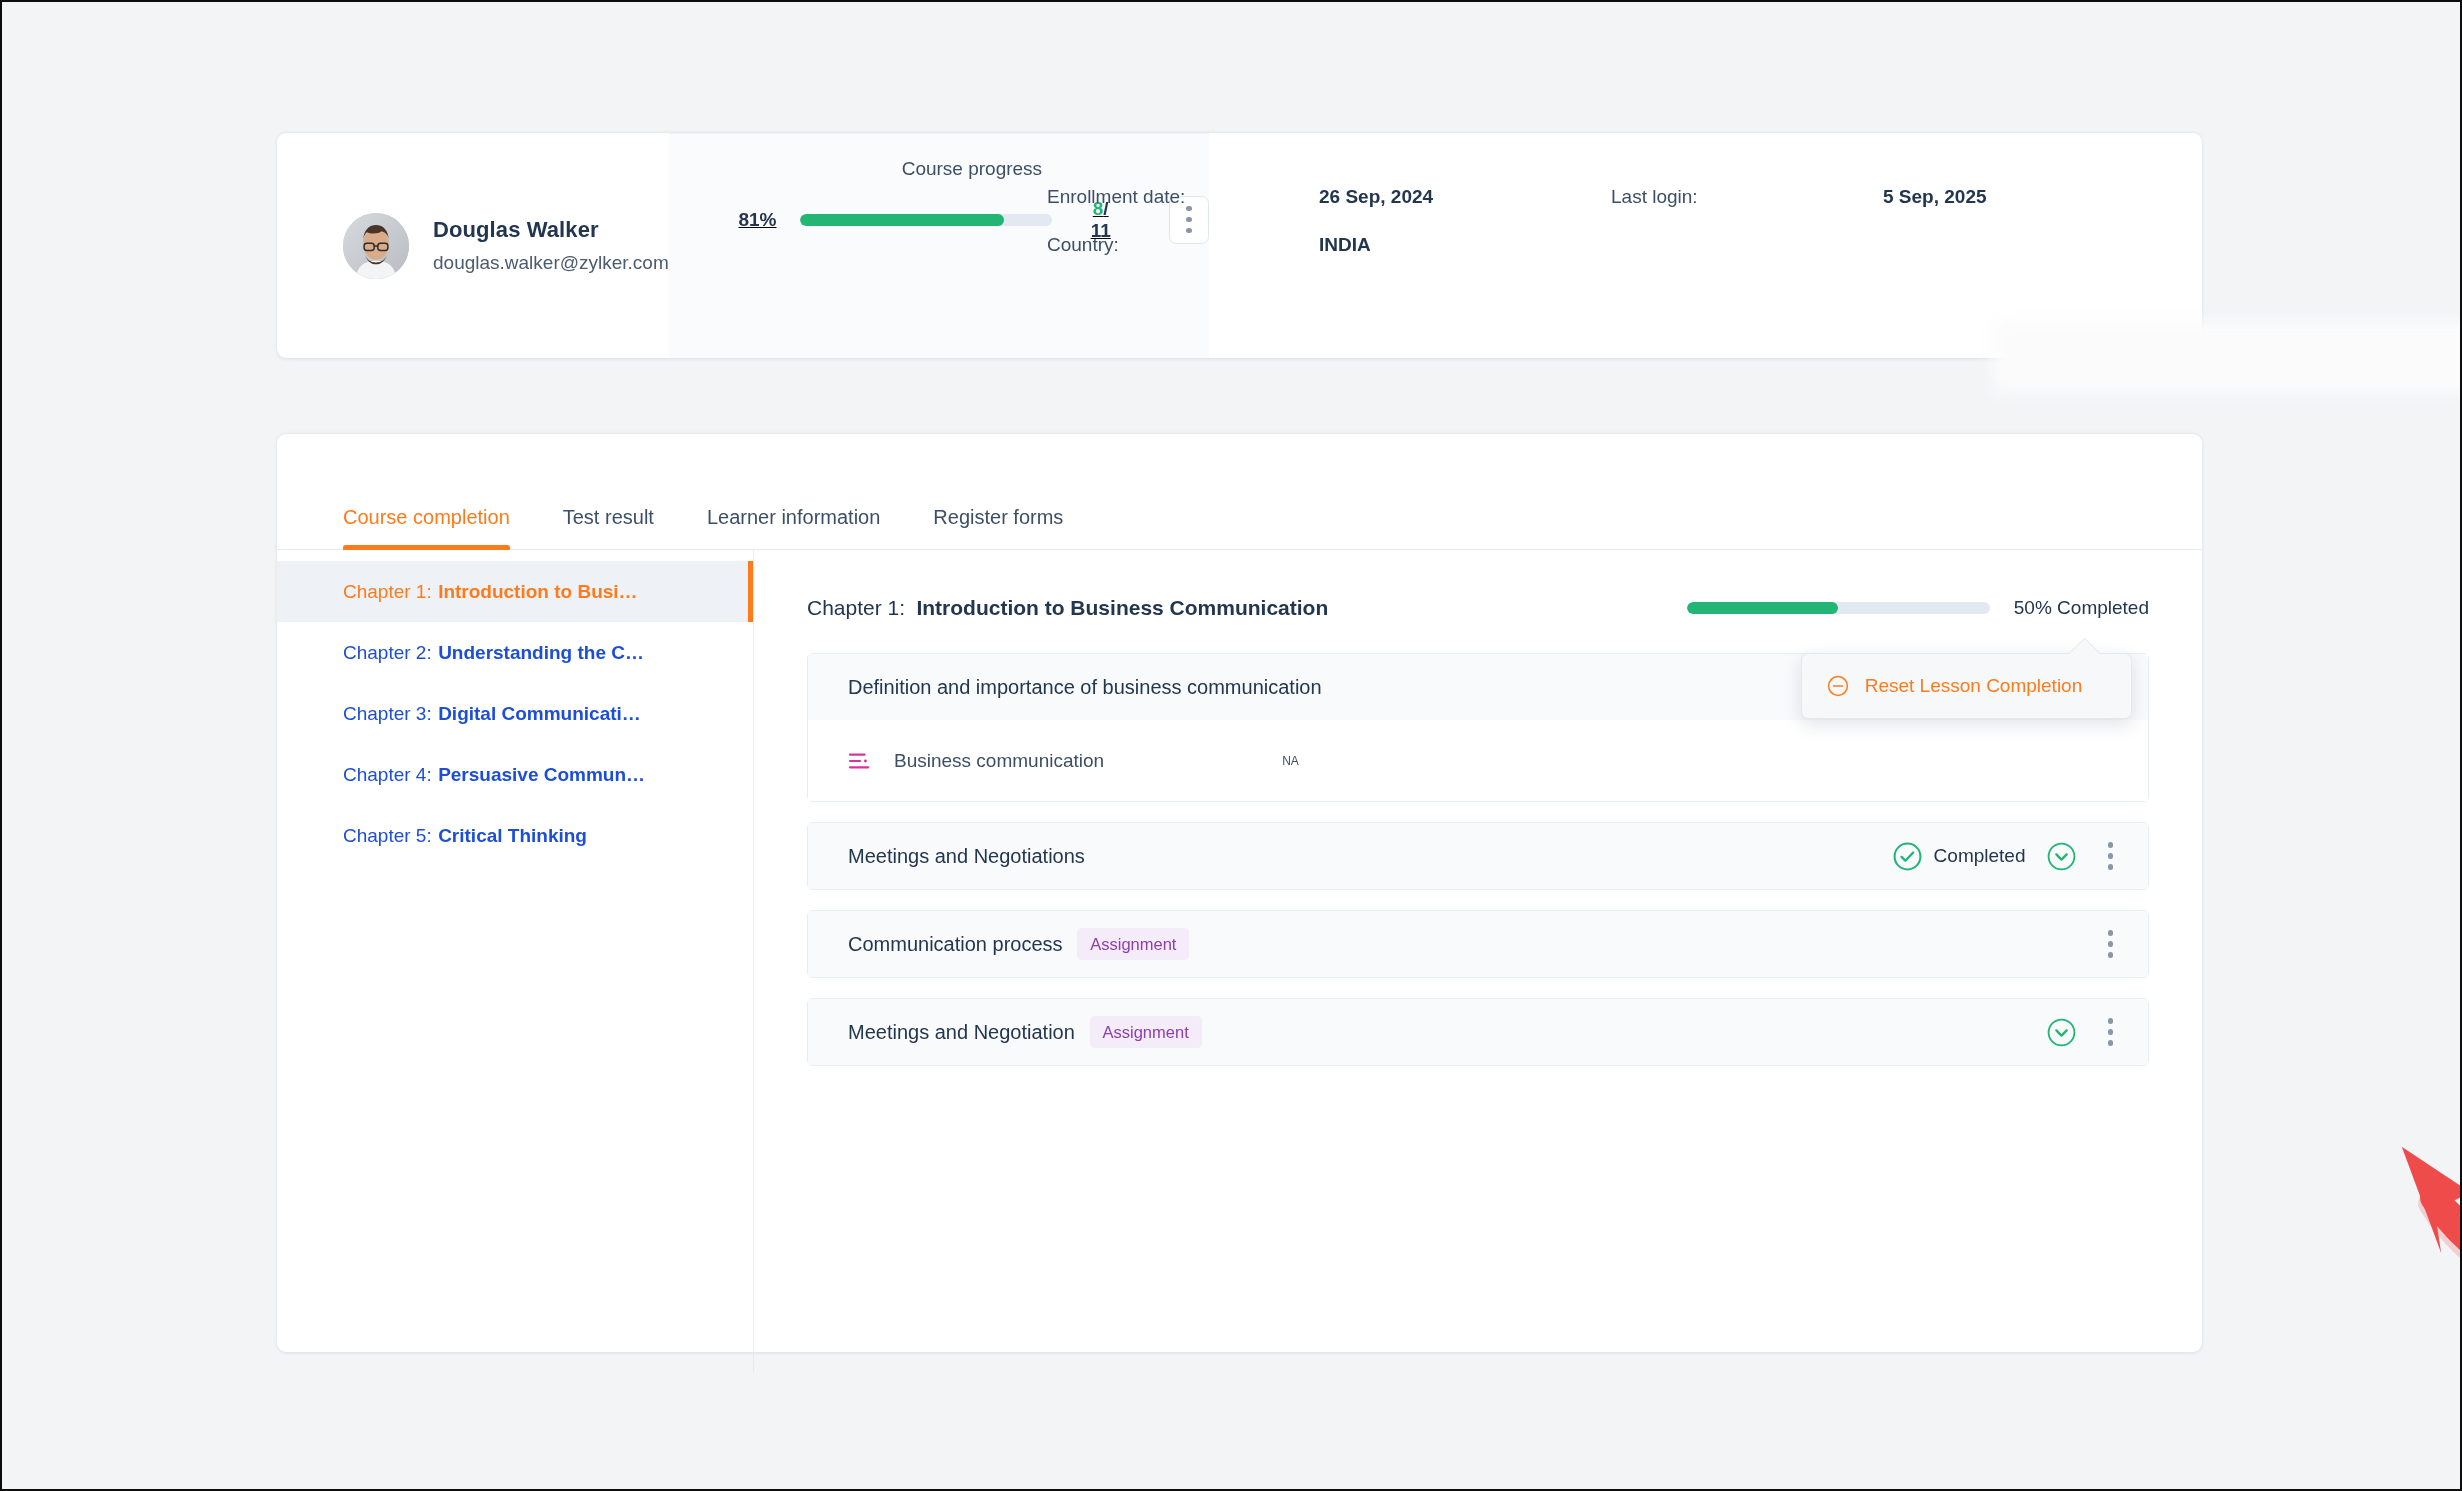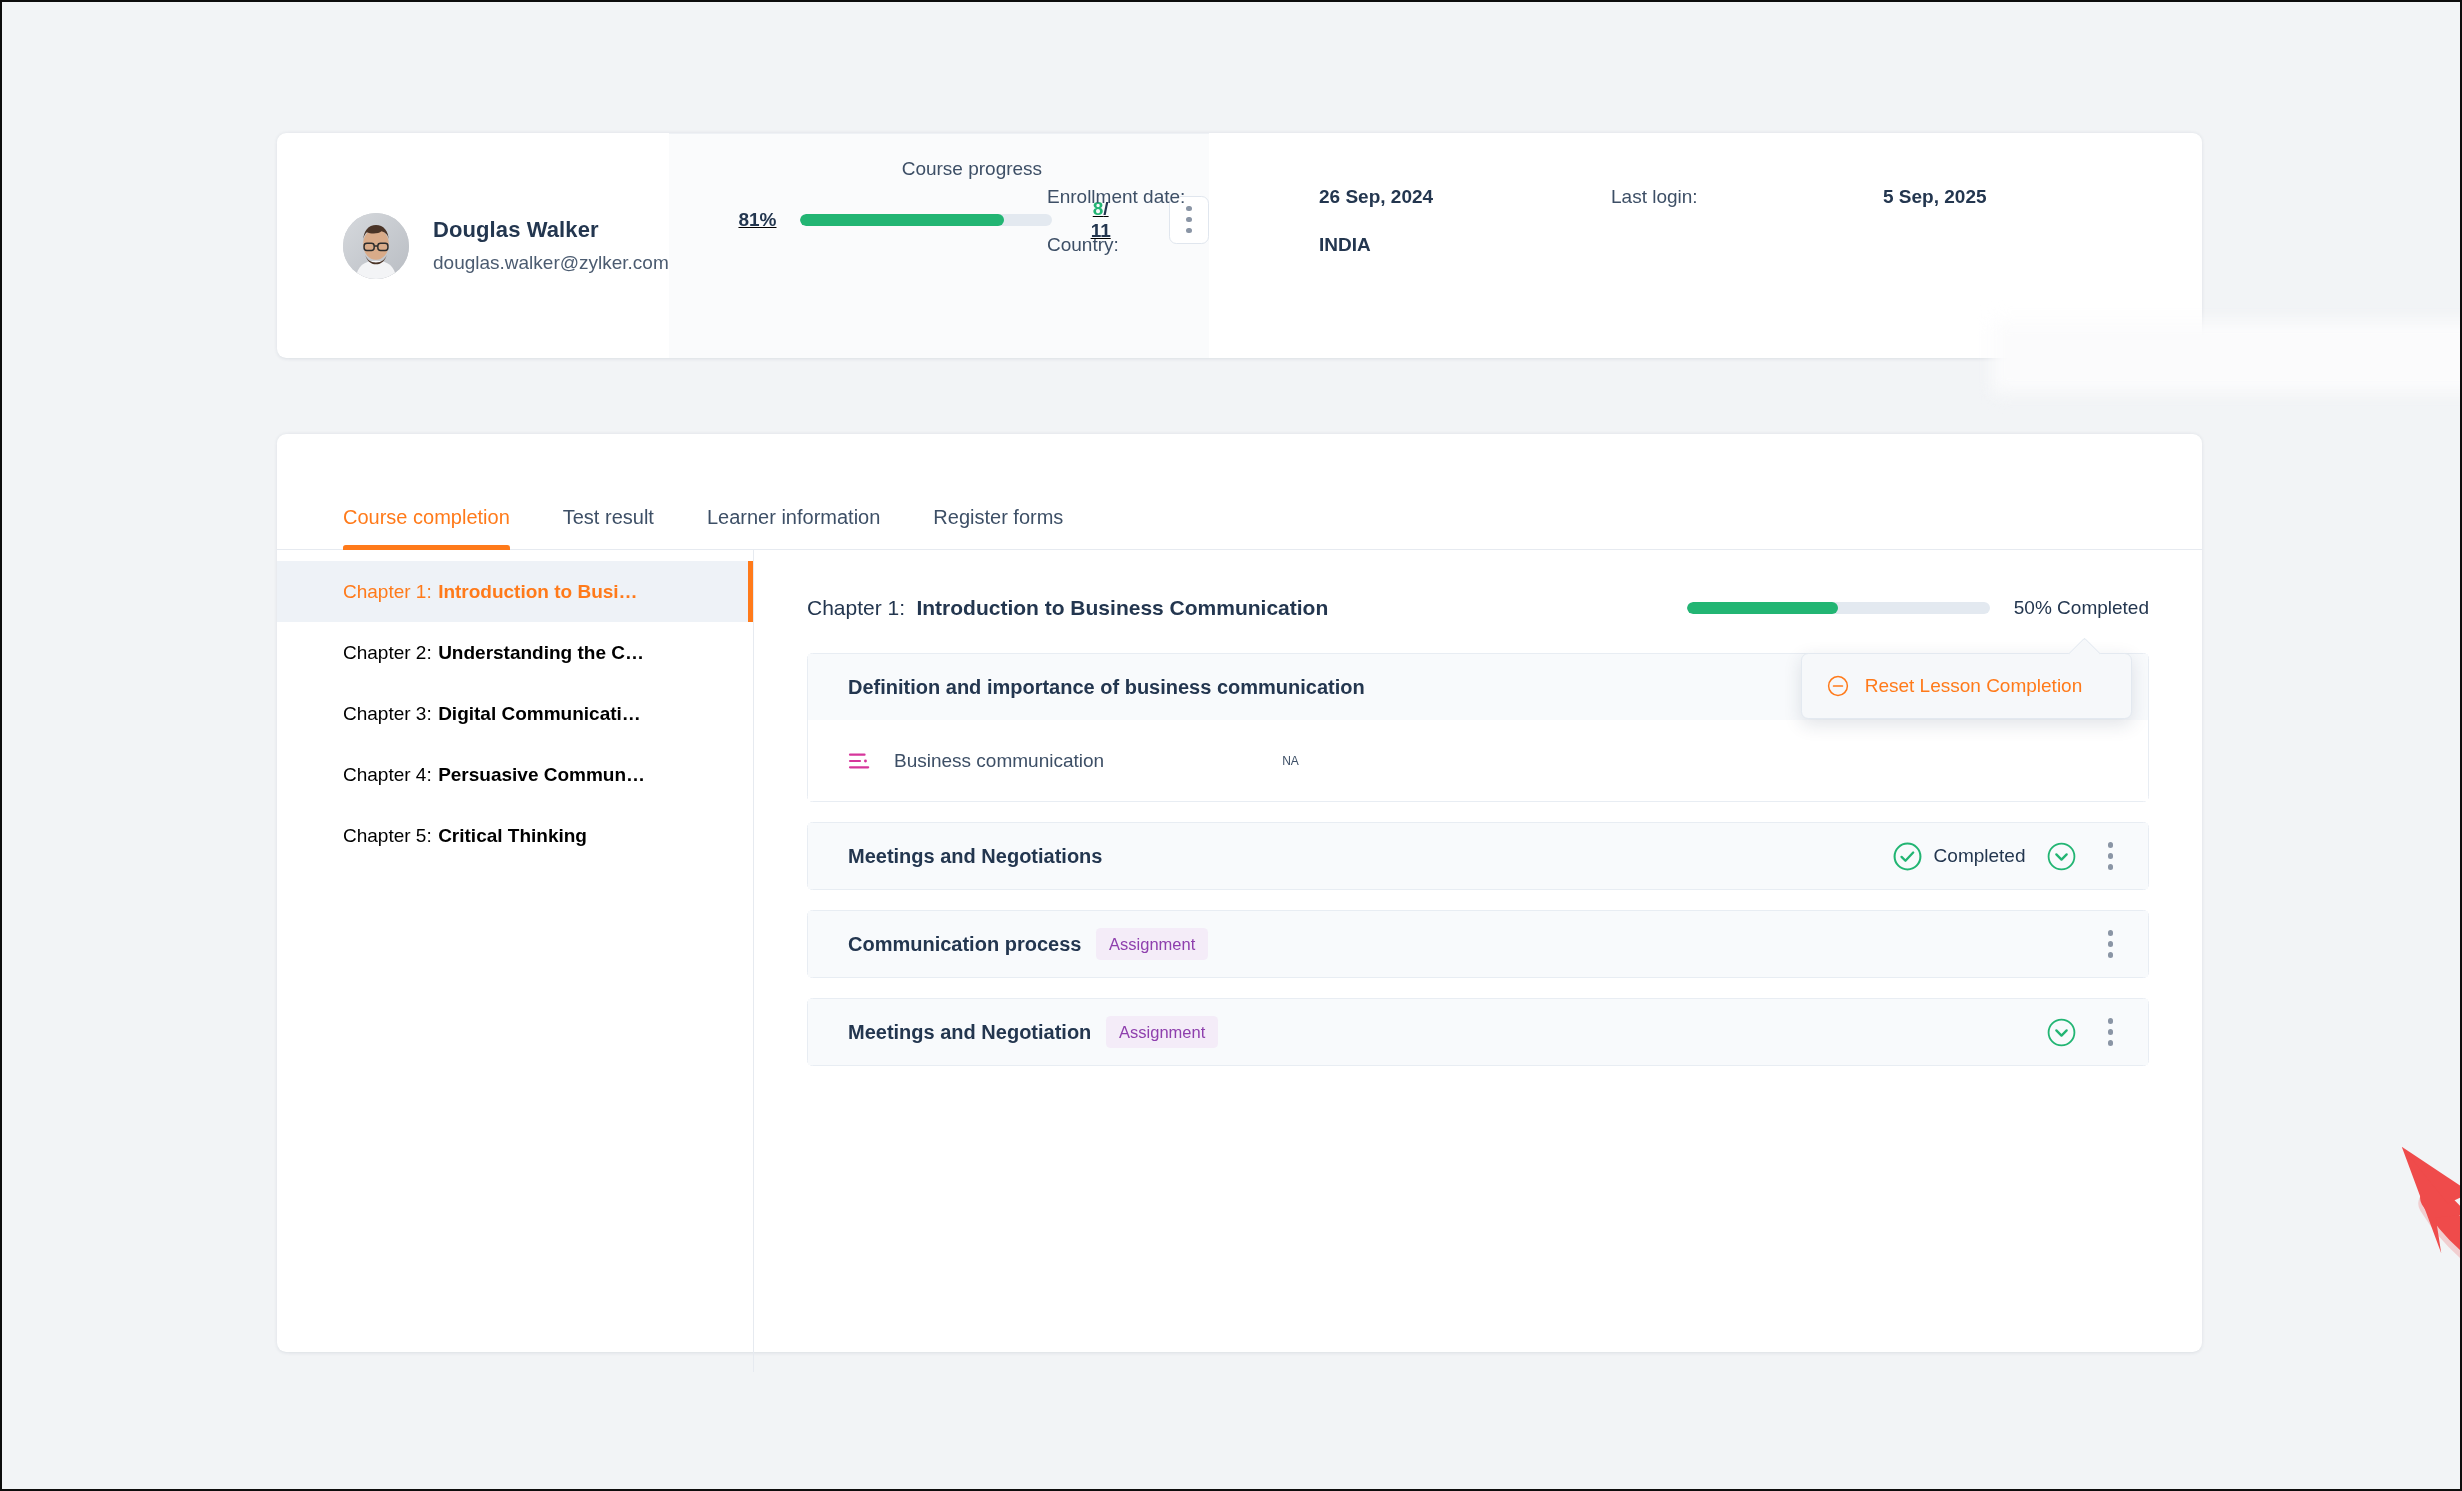--- a/index.html
+++ b/index.html
@@ -150,21 +150,21 @@
   .chapter-list {
     width: 477px;
     border-right: 0.9px solid #e6eaf0;
     padding-top: 11px;
   }
   .chapter-item {
     height: 61px;
     display: flex; align-items: center;
     padding-left: 66px;
     font-size: 19px;
-    color: #000000;
+    color: #1d4ed8;
     position: relative;
     white-space: nowrap;
     overflow: hidden;
   }
   .chapter-item .pre { font-weight: normal; }
   .chapter-item .nm  { font-weight: bold; margin-left: 6.4px; }
   .chapter-item.active {
     background: #eef2f7;
     color: #ff7a1a;
   }
@@ -190,21 +190,21 @@
   .ch-pct { font-size: 19px; color: #23364f; }
 
   .lesson { margin-bottom: 20px; border: 0.9px solid #e8edf3; border-radius: 5.5px; overflow: visible; }
   .lesson-row {
     height: 66px;
     background: #f8fafc;
     display: flex; align-items: center;
     padding: 0 24px 0 40px;
     position: relative;
   }
-  .lesson-title { font-size: 20px; font-weight: bold; color: #23364f; }
+  .lesson-title { font-size: 20px; font-weight: normal; color: #23364f; }
   .badge {
     margin-left: 14.7px;
     font-size: 16.5px;
     color: #8e3fad;
     background: #f4ecf8;
     border-radius: 4.6px;
     padding: 6.4px 13px;
     font-weight: normal;
   }
   .lesson-right { margin-left: auto; display: flex; align-items: center; gap: 20px; }

